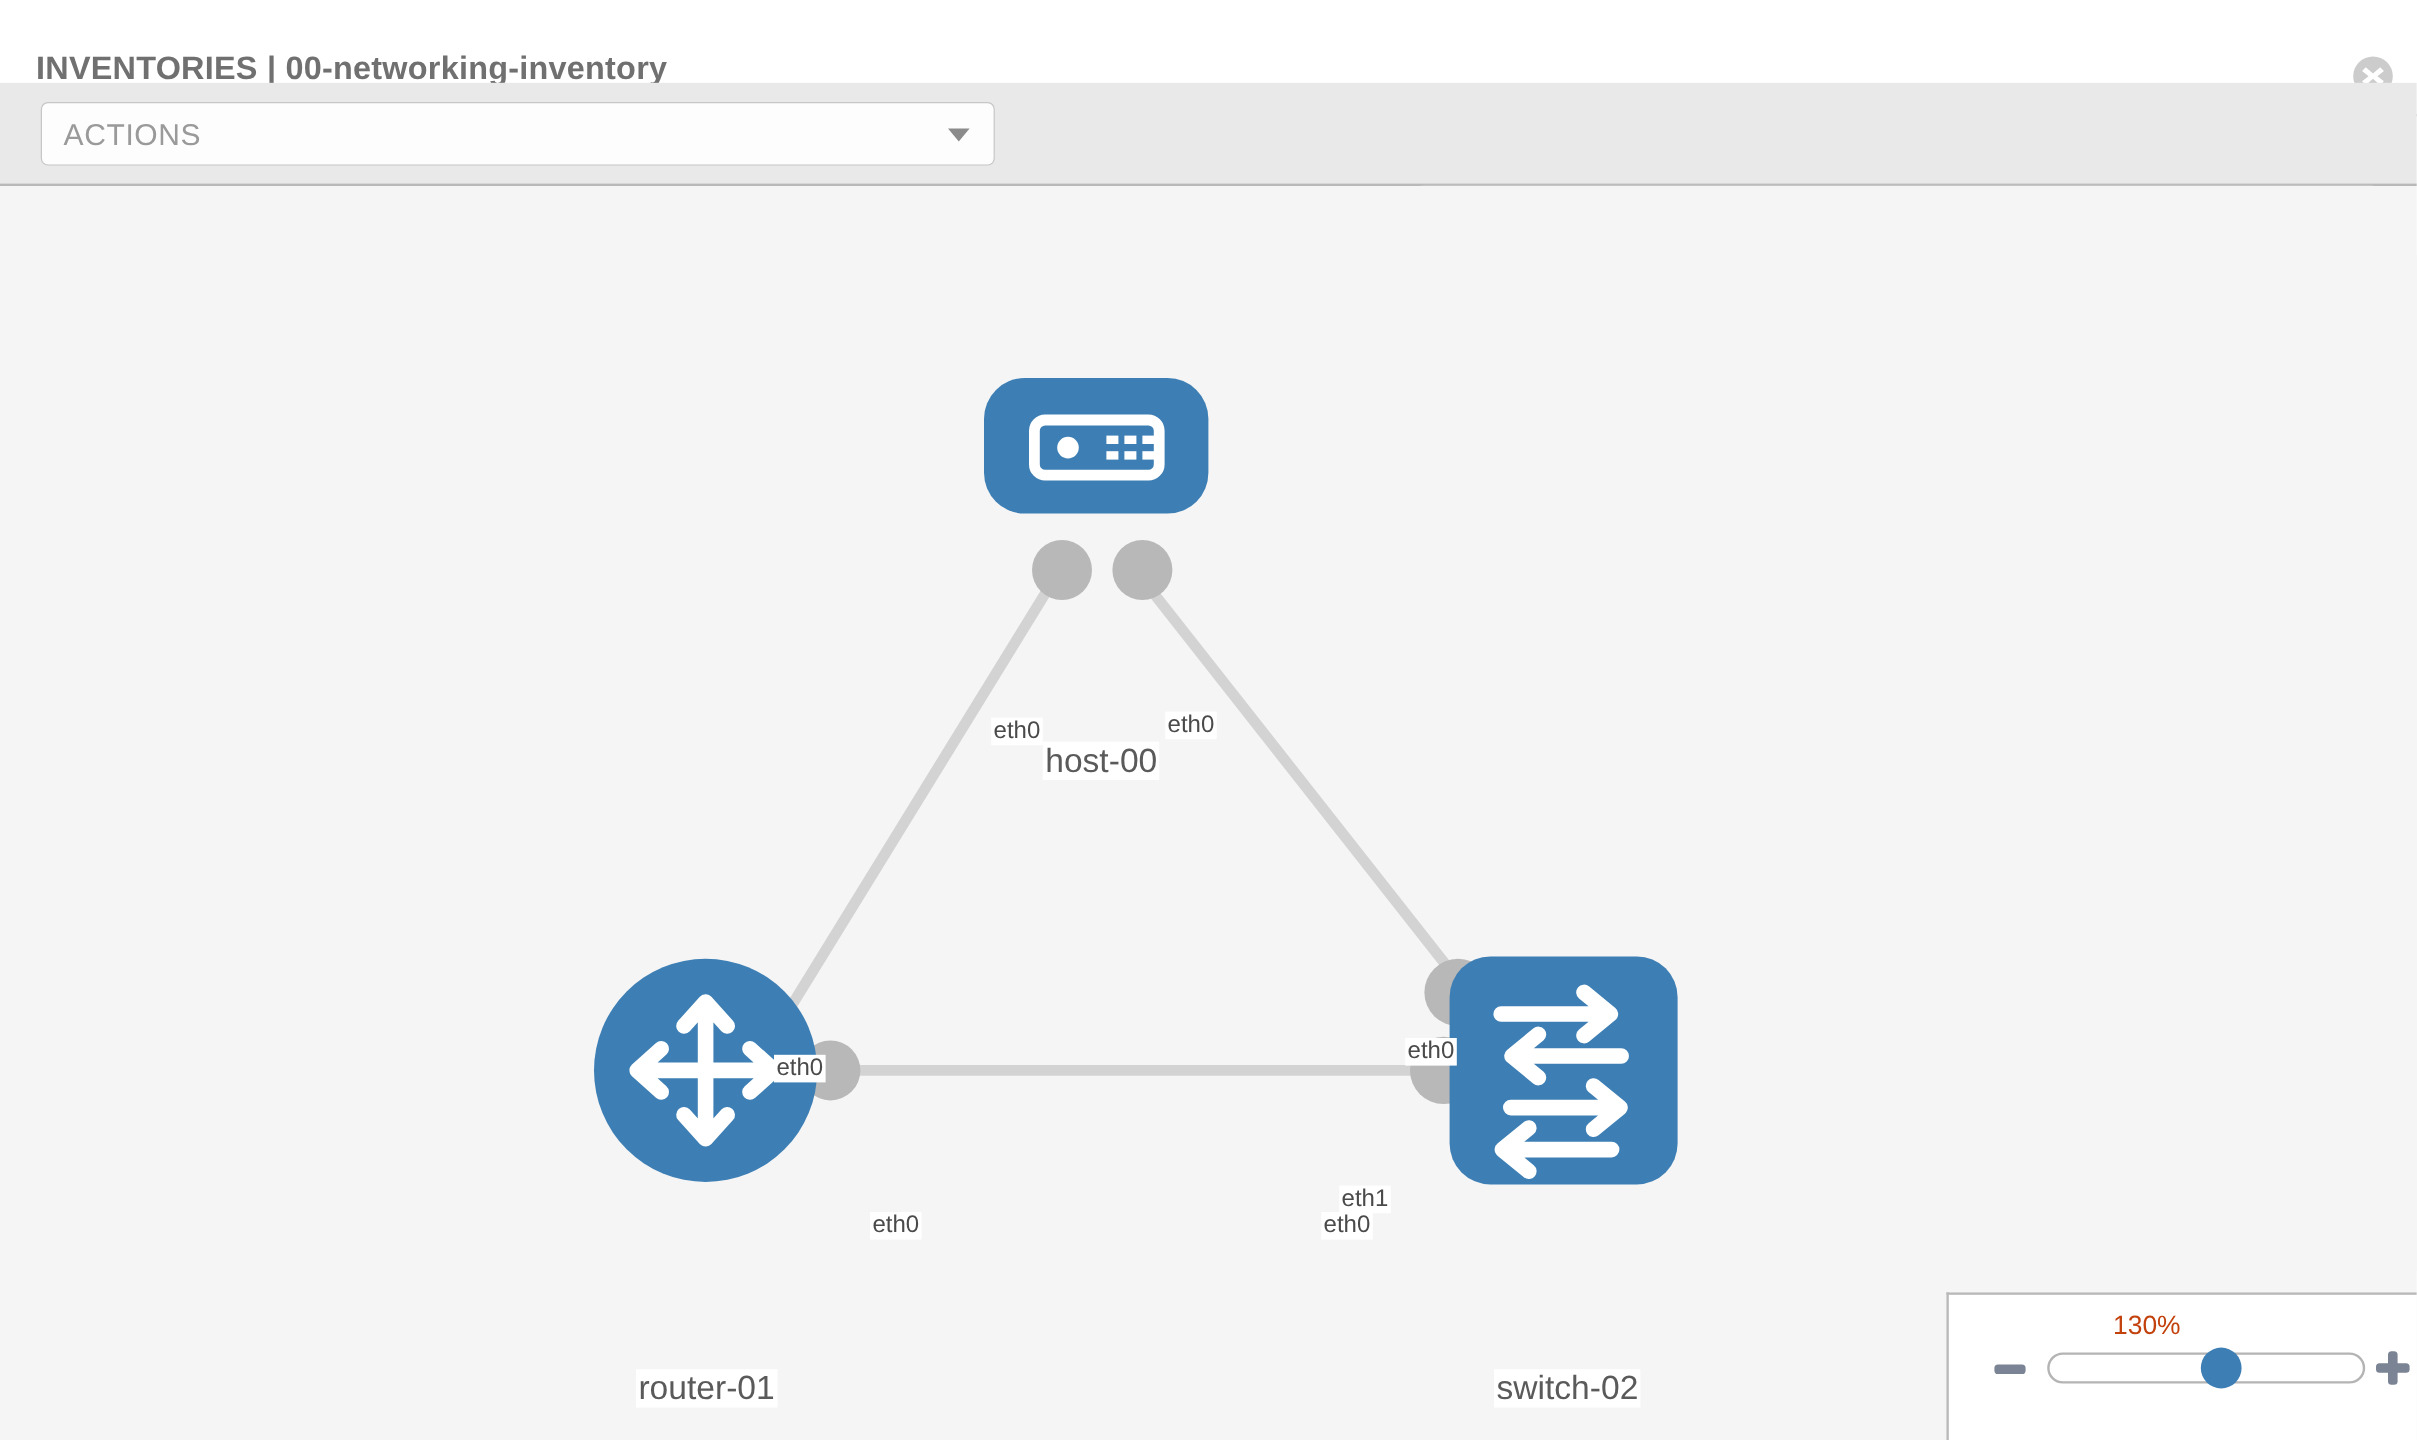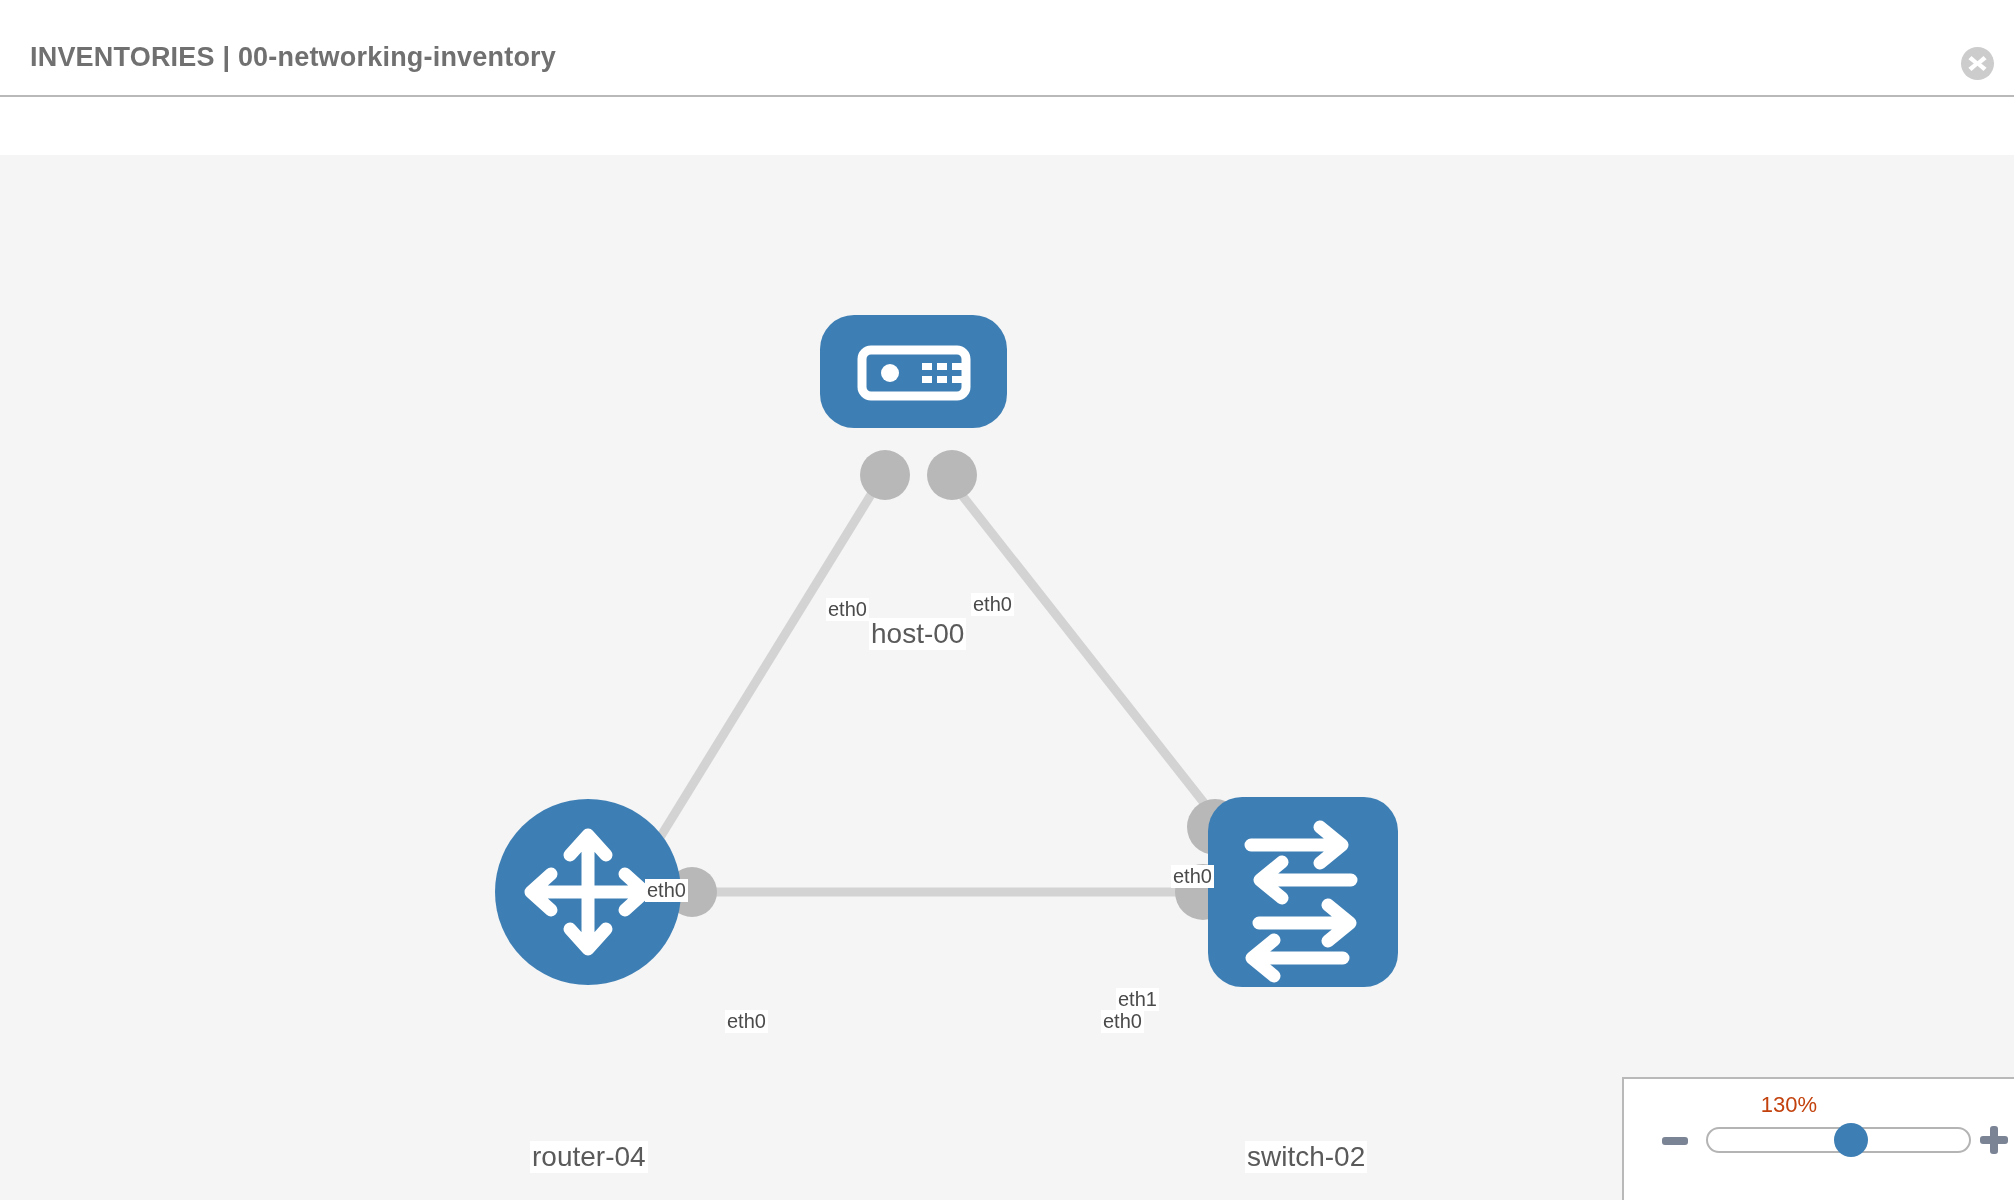--- a/index.html
+++ b/index.html
@@ -234,20 +234,47 @@
   <div class="header">
     <div class="page-title">INVENTORIES | 00-networking-inventory</div>
 
     <div class="close-btn">
       <svg width="33" height="33" viewBox="0 0 33 33" aria-hidden="true">
         <path d="M10.5 9 L16.5 14.3 L22.5 9 L25.6 12.2 L20.2 16.5 L25.6 20.8 L22.5 24 L16.5 18.7 L10.5 24 L7.4 20.8 L12.8 16.5 L7.4 12.2 Z" fill="#ffffff"></path>
       </svg>
     </div>
   </div>
 
+  <div class="toolbar">
+
+    <div class="actions-select">
+      <span class="label">ACTIONS</span>
+      <span class="caret"></span>
+    </div>
+
+    <div class="tool-icon wrench">
+      <svg width="40" height="40" viewBox="0 0 40 40" aria-hidden="true">
+        <path d="M30.5 6.5 a9.5 9.5 0 0 0 -12.2 12.2 L7.6 29.4 a3.2 3.2 0 0 0 0 4.5 l0.6 0.6 a3.2 3.2 0 0 0 4.5 0 L23.4 23.8 a9.5 9.5 0 0 0 12.2 -12.2 l-5.5 5.5 -5.2 -1.3 -1.3 -5.2 Z" fill="#7b8494"></path>
+      </svg>
+    </div>
+
+    <div class="tool-icon key">
+      <svg width="40" height="40" viewBox="0 0 40 40" aria-hidden="true">
+        <circle cx="14" cy="14" r="8.5" fill="none" stroke="#7b8494" stroke-width="4"></circle>
+        <path d="M19.6 19.6 L34 34" stroke="#7b8494" stroke-width="4" stroke-linecap="round"></path>
+        <path d="M28.5 28.5 L33 24.5" stroke="#7b8494" stroke-width="4" stroke-linecap="round"></path>
+        <path d="M33 33 L37 29" stroke="#7b8494" stroke-width="4" stroke-linecap="round"></path>
+      </svg>
+    </div>
+
+    <div class="search-box">
+      <span class="label">SEARCH</span>
+      <span class="caret"></span>
+    </div>
+  </div>
 
   <div class="canvas">
 
     <svg class="graph" viewBox="0 0 2014 1045">
 
       <g>
         <line x1="880" y1="325" x2="640" y2="715" stroke="#d3d3d3" stroke-width="9"></line>
         <line x1="950" y1="325" x2="1245" y2="700" stroke="#d3d3d3" stroke-width="9"></line>
         <line x1="680" y1="737" x2="1215" y2="737" stroke="#d3d3d3" stroke-width="9"></line>
       </g>
@@ -297,21 +324,21 @@
 
     <span class="iface-label" style="left:826px; top:443px;">eth0</span>
     <span class="iface-label" style="left:971px; top:438px;">eth0</span>
     <span class="iface-label" style="left:645px; top:724px;">eth0</span>
     <span class="iface-label" style="left:1171px; top:710px;">eth0</span>
     <span class="iface-label" style="left:1101px; top:855px;">eth0</span>
     <span class="iface-label" style="left:1116px; top:833px;">eth1</span>
     <span class="iface-label" style="left:725px; top:855px;">eth0</span>
 
     <span class="node-label" style="left:869px; top:423px;margin-top:40px;">host-00</span>
-    <span class="node-label" style="left:530px; top:986px;">router-04</span>
+    <span class="node-label" style="left:530px; top:986px;">router-01</span>
     <span class="node-label" style="left:1245px; top:986px;">switch-02</span>
   </div>
 
   <div class="zoom-panel">
     <div class="zoom-pct">130%</div>
     <div class="zoom-minus"></div>
     <div class="zoom-track"></div>
     <div class="zoom-thumb"></div>
     <div class="zoom-plus"></div>
   </div>

